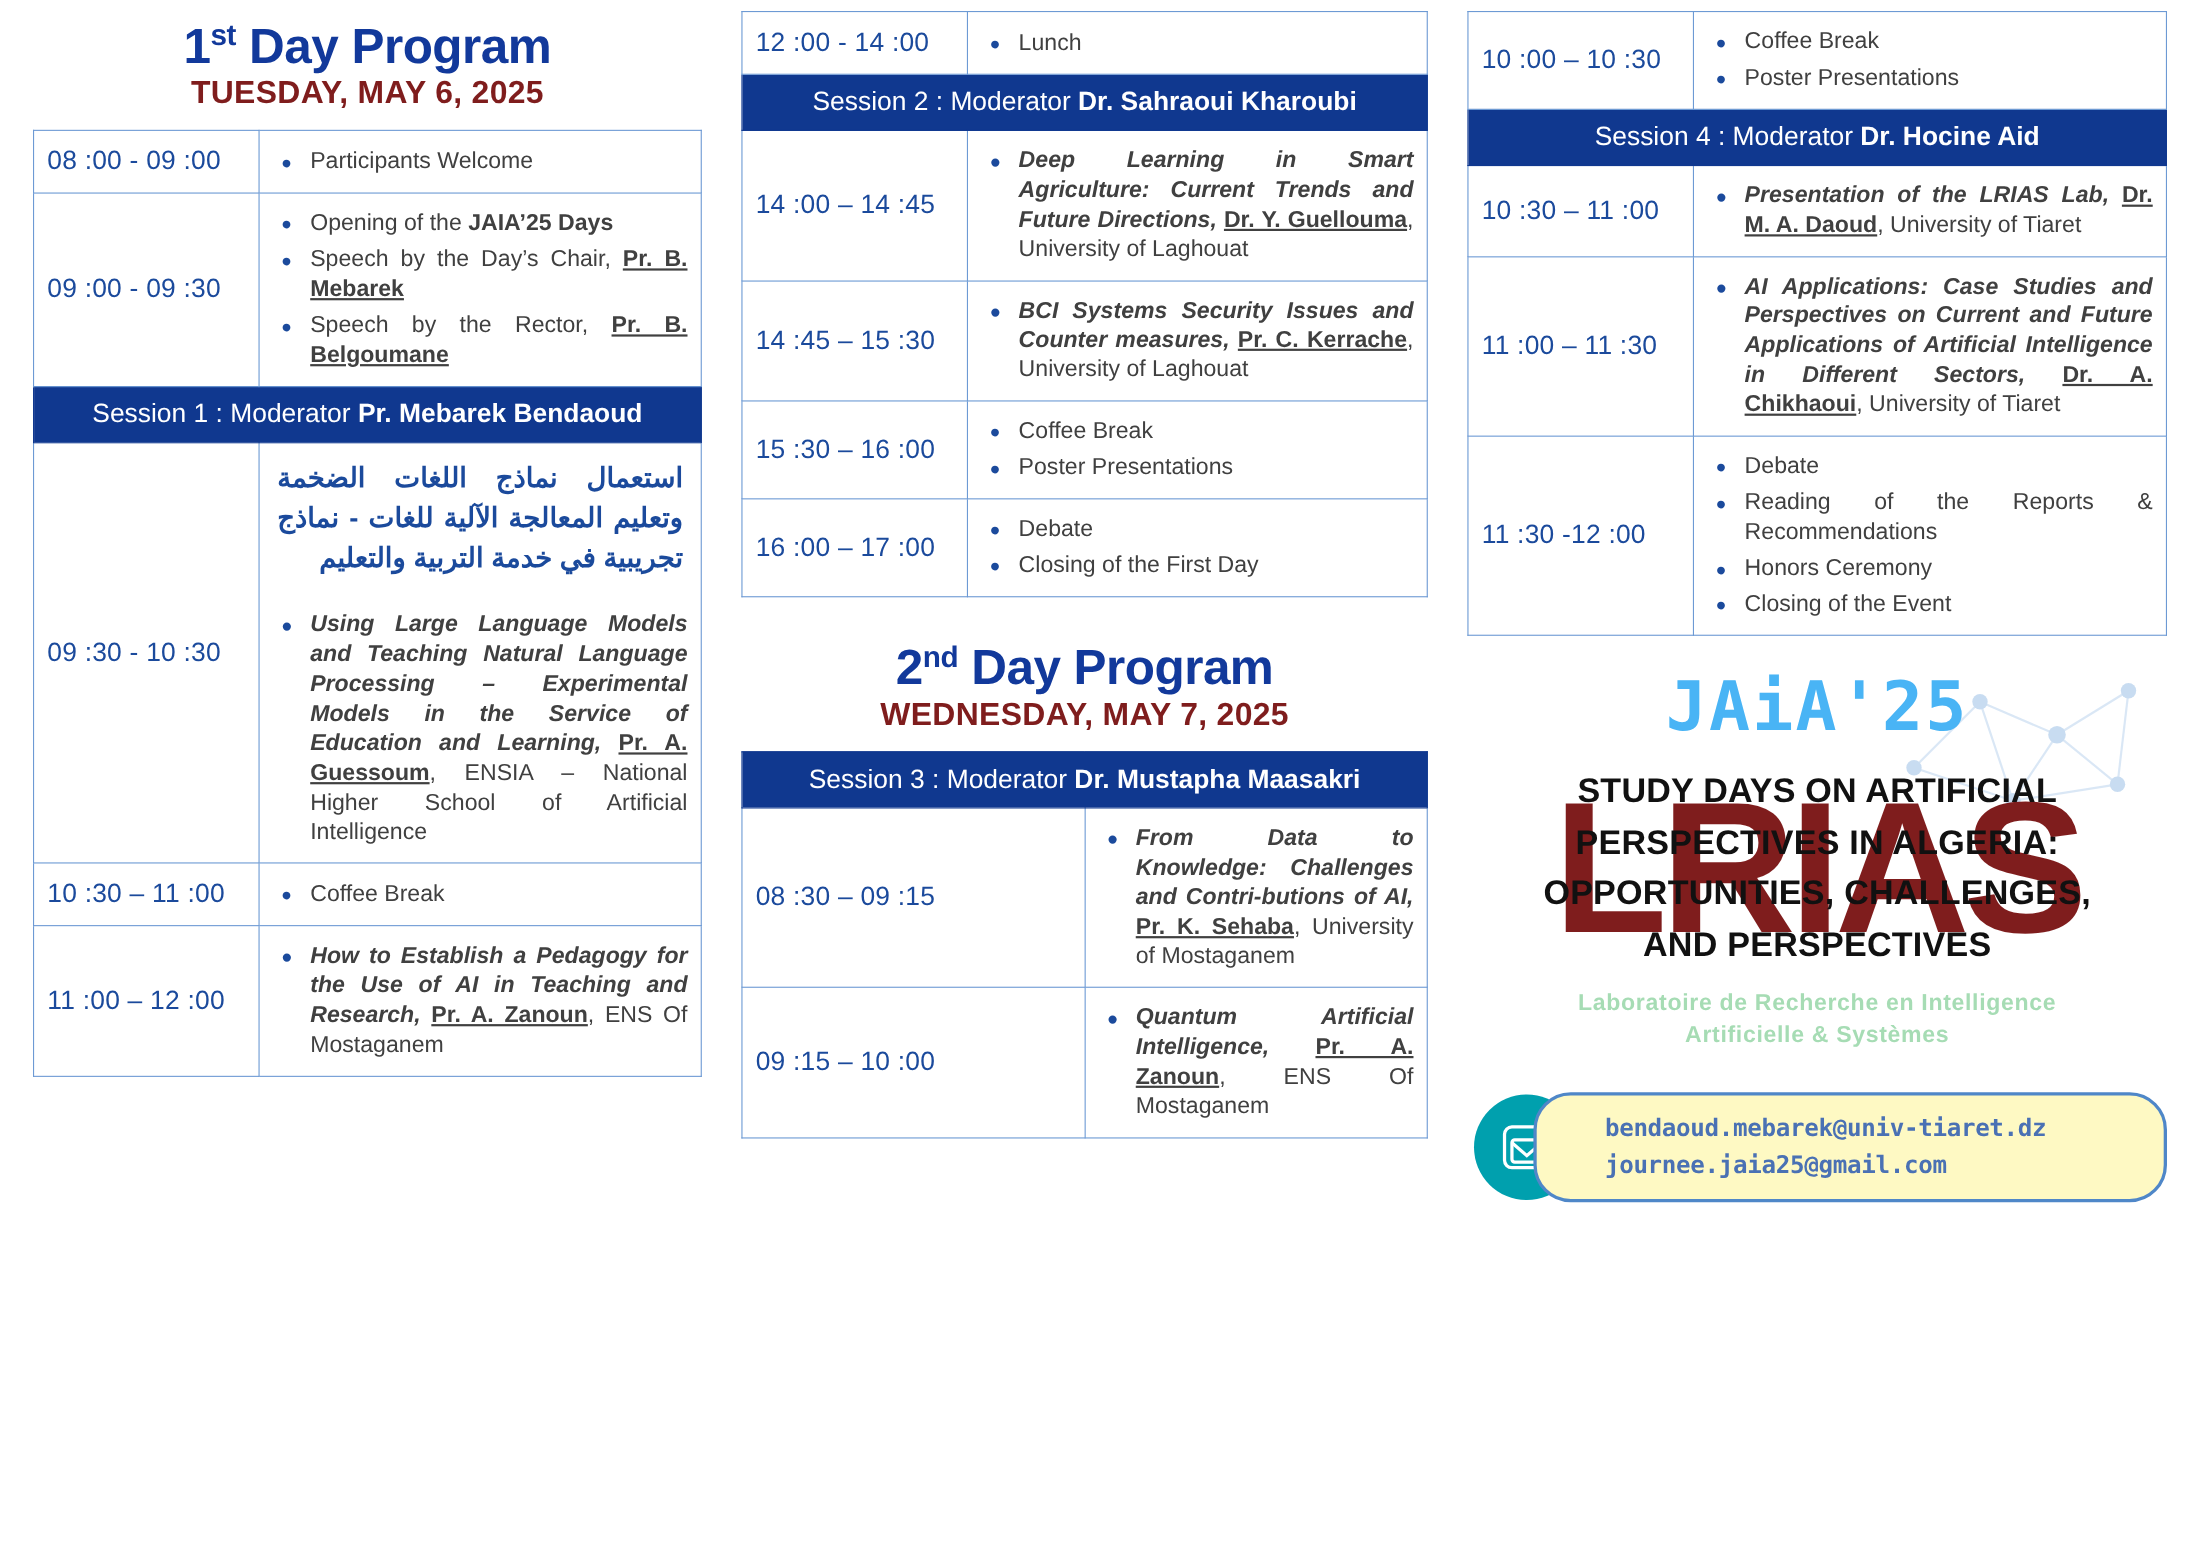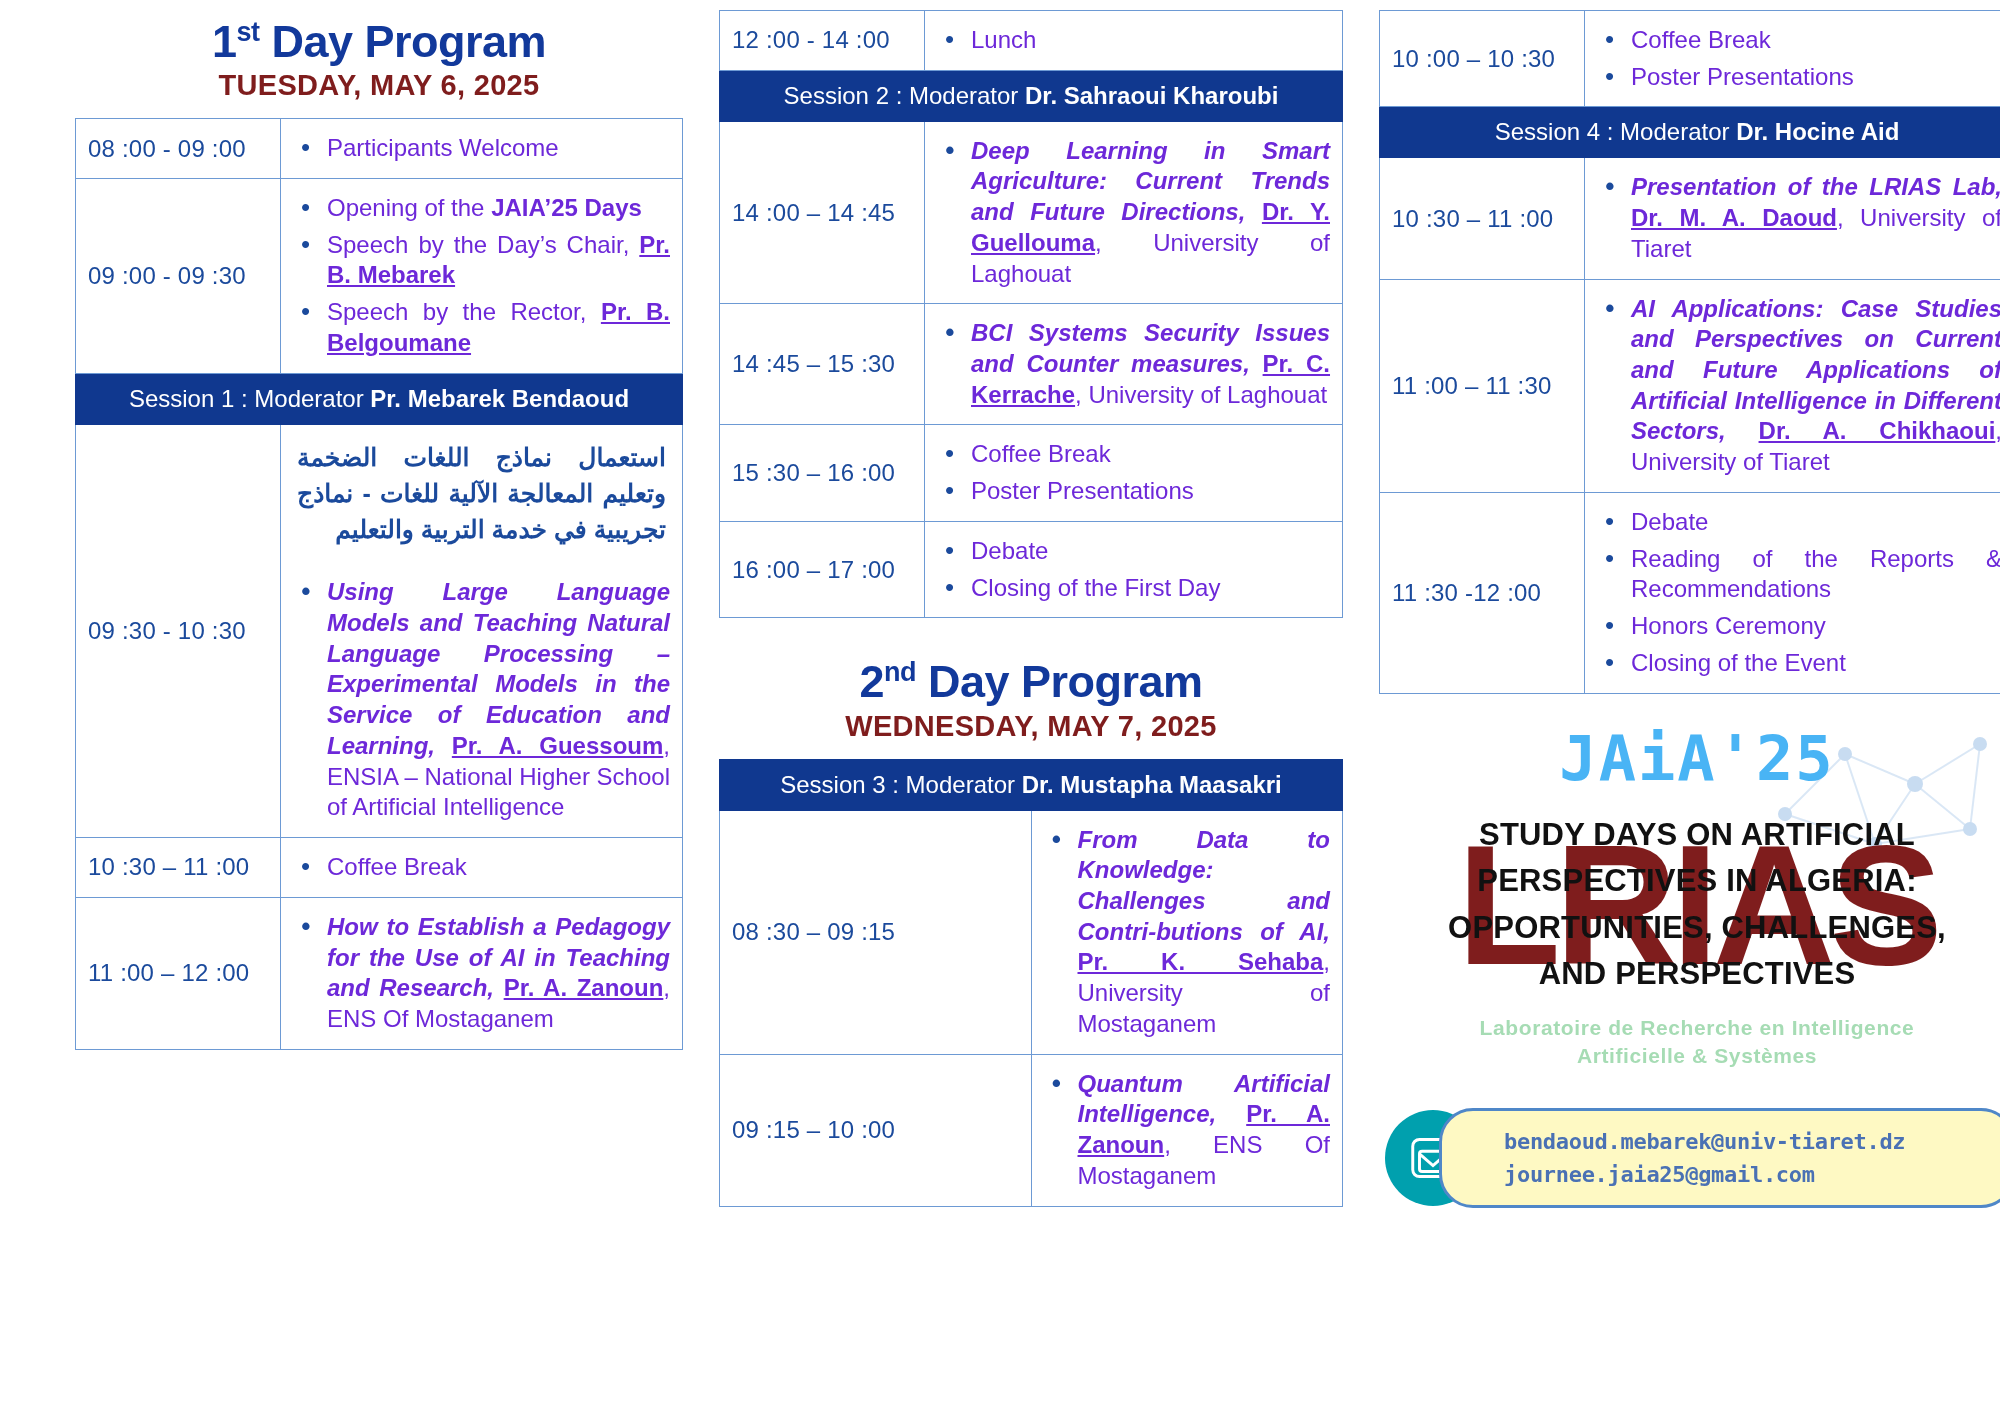--- a/index.html
+++ b/index.html
@@ -11,21 +11,20 @@
   }
   .page {
     position: relative;
     width: 2000px; height: 1414px;
     padding: 0;
   }
   .columns {
     display: flex;
     width: 2000px; height: 1414px;
     gap: 0;
-    padding-left: 45px;
   }
   .col {
     position: relative;
     flex: 0 0 auto;
   }
   .col-left  { width: 660px; padding: 10px 22px 0 30px; }
   .col-mid   { width: 660px; padding: 10px 22px 0 14px; }
   .col-right { width: 680px; padding: 10px 30px 0 14px; }
 
   
@@ -85,23 +84,23 @@
     font-size: 24px;
     font-weight: 400;
   }
   .session-label b { font-weight: 800; }
 
   ul.items { list-style: none; }
   ul.items > li {
     position: relative;
     padding-left: 34px;
     margin-bottom: 6px;
-    font-size: 24px;
+    font-size: 21px;
     line-height: 1.28;
-    color: #6d28d9;
+    color: #404040;
     text-align: justify;
     text-justify: inter-word;
   }
   ul.items > li:last-child { margin-bottom: 0; }
   ul.items > li::before {
     content: "\2022";
     position: absolute;
     left: 8px; top: -2px;
     font-size: 26px;
     color: #1b4a9c;

